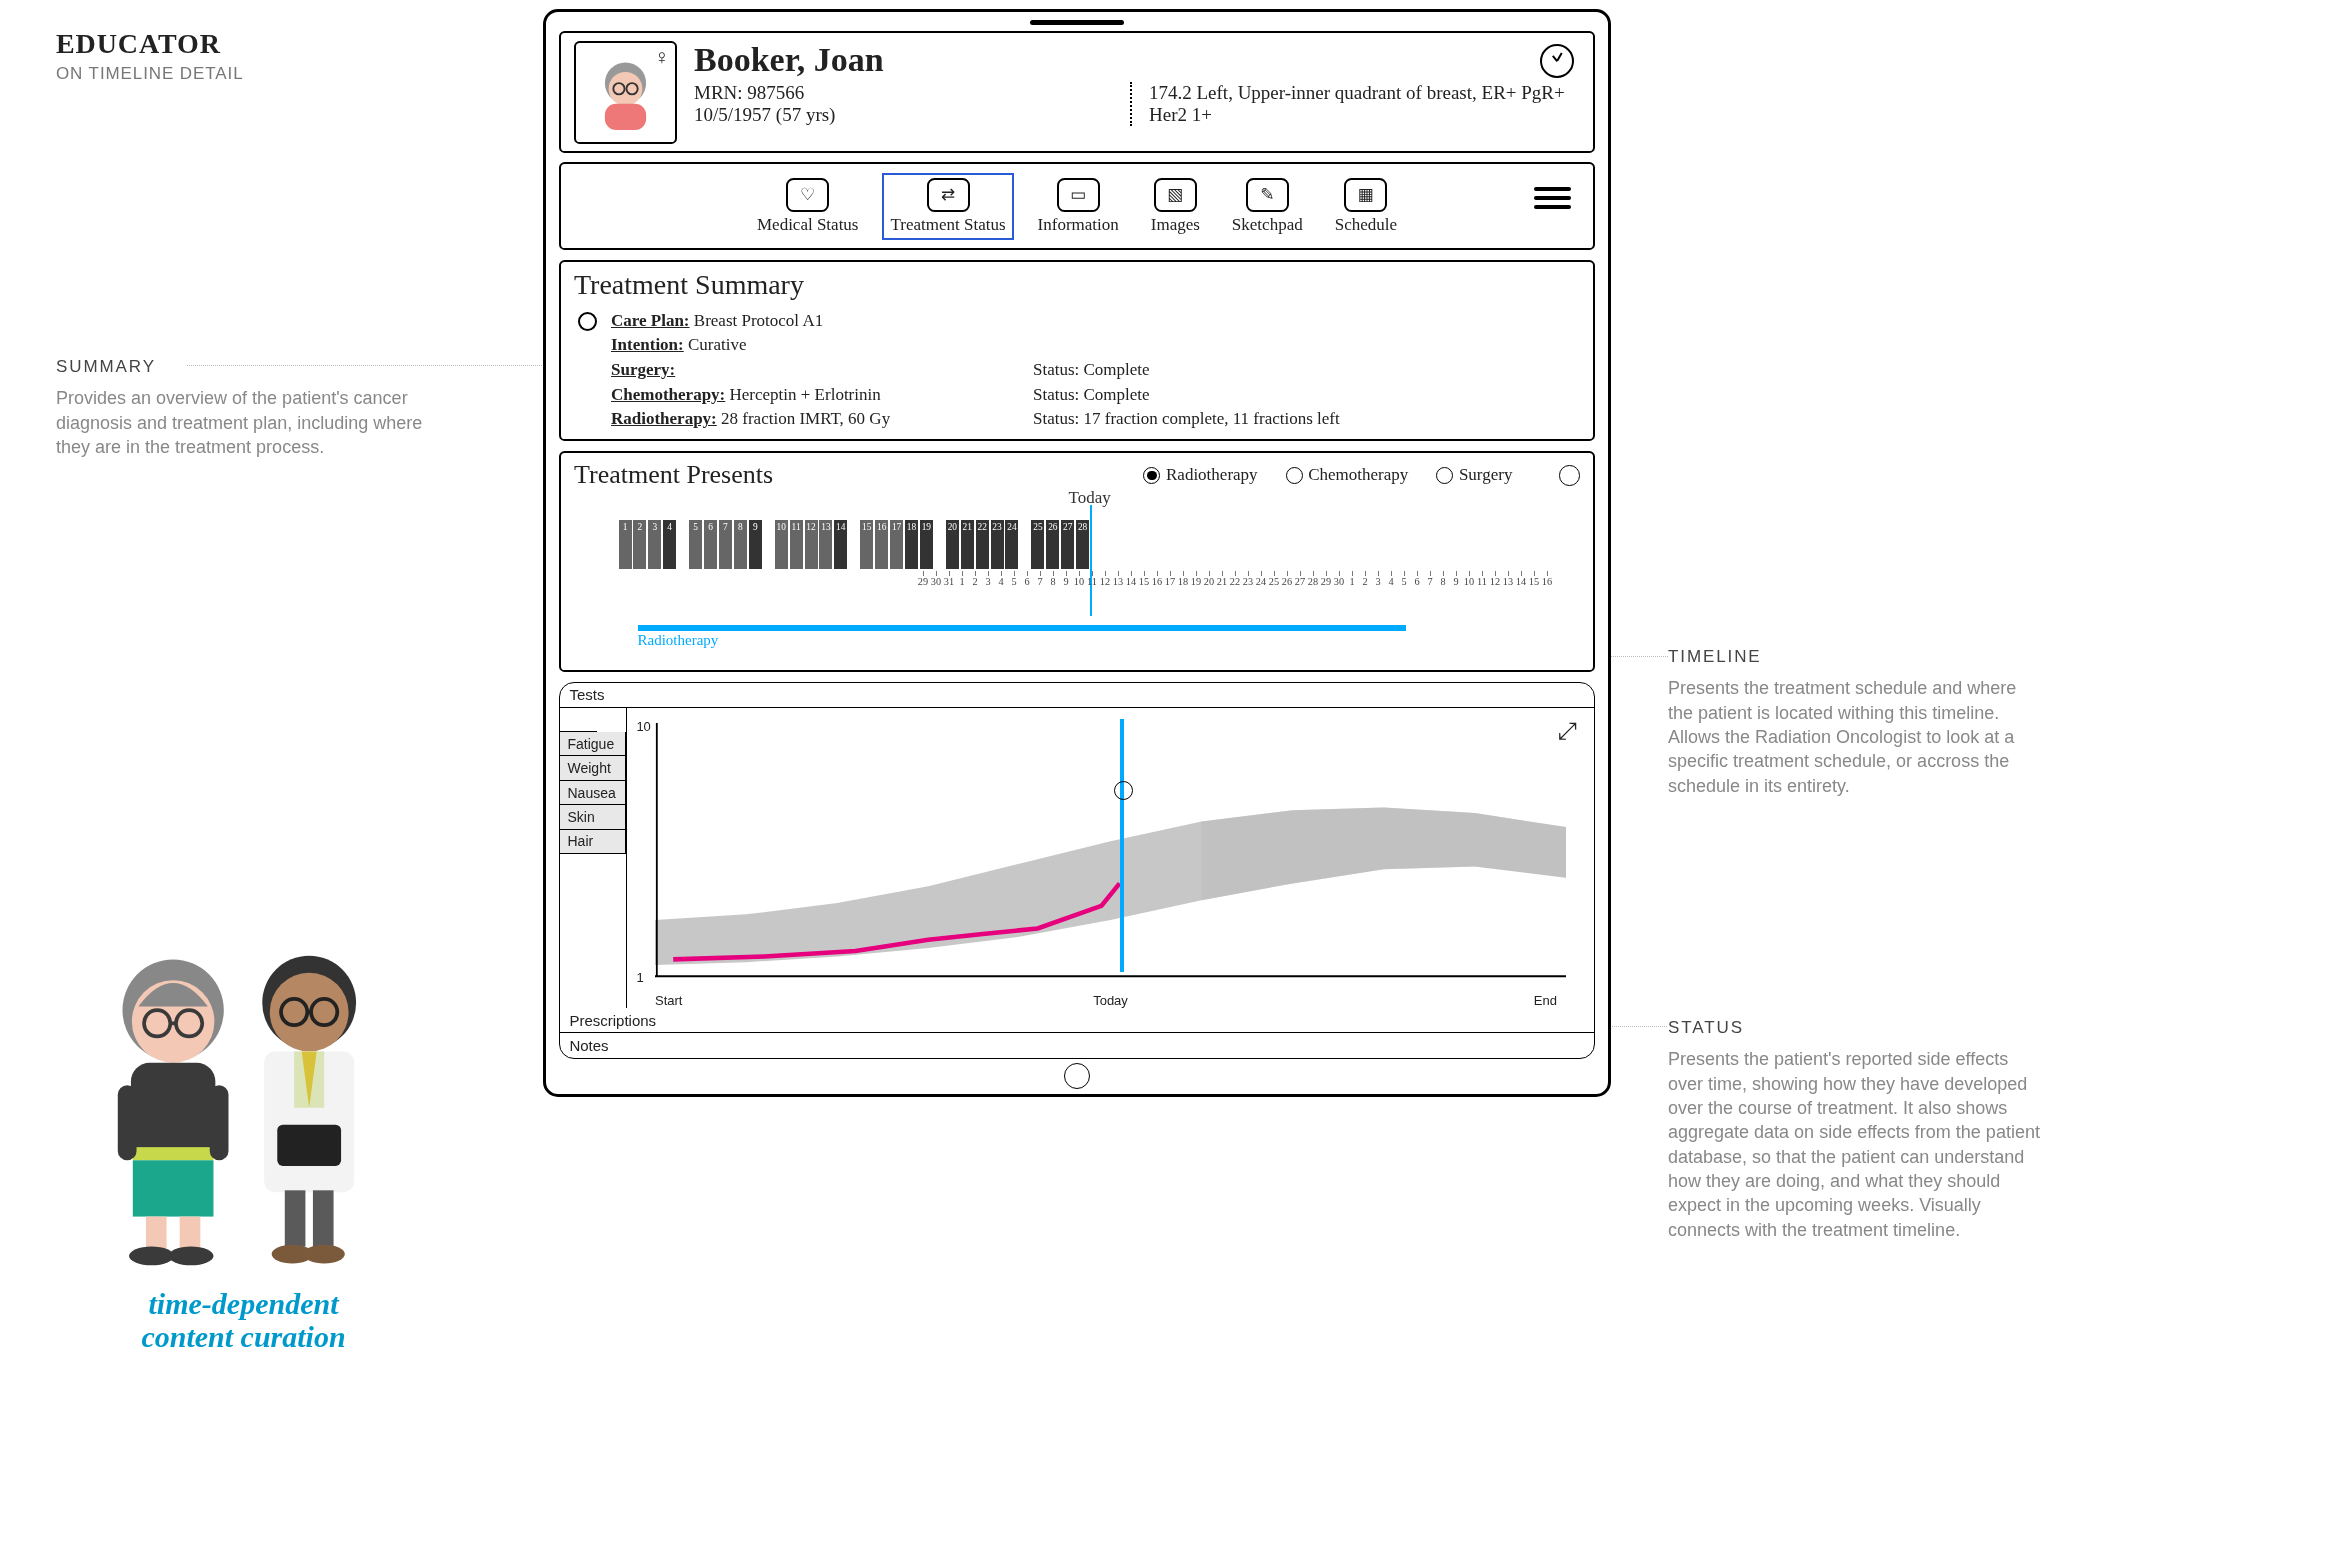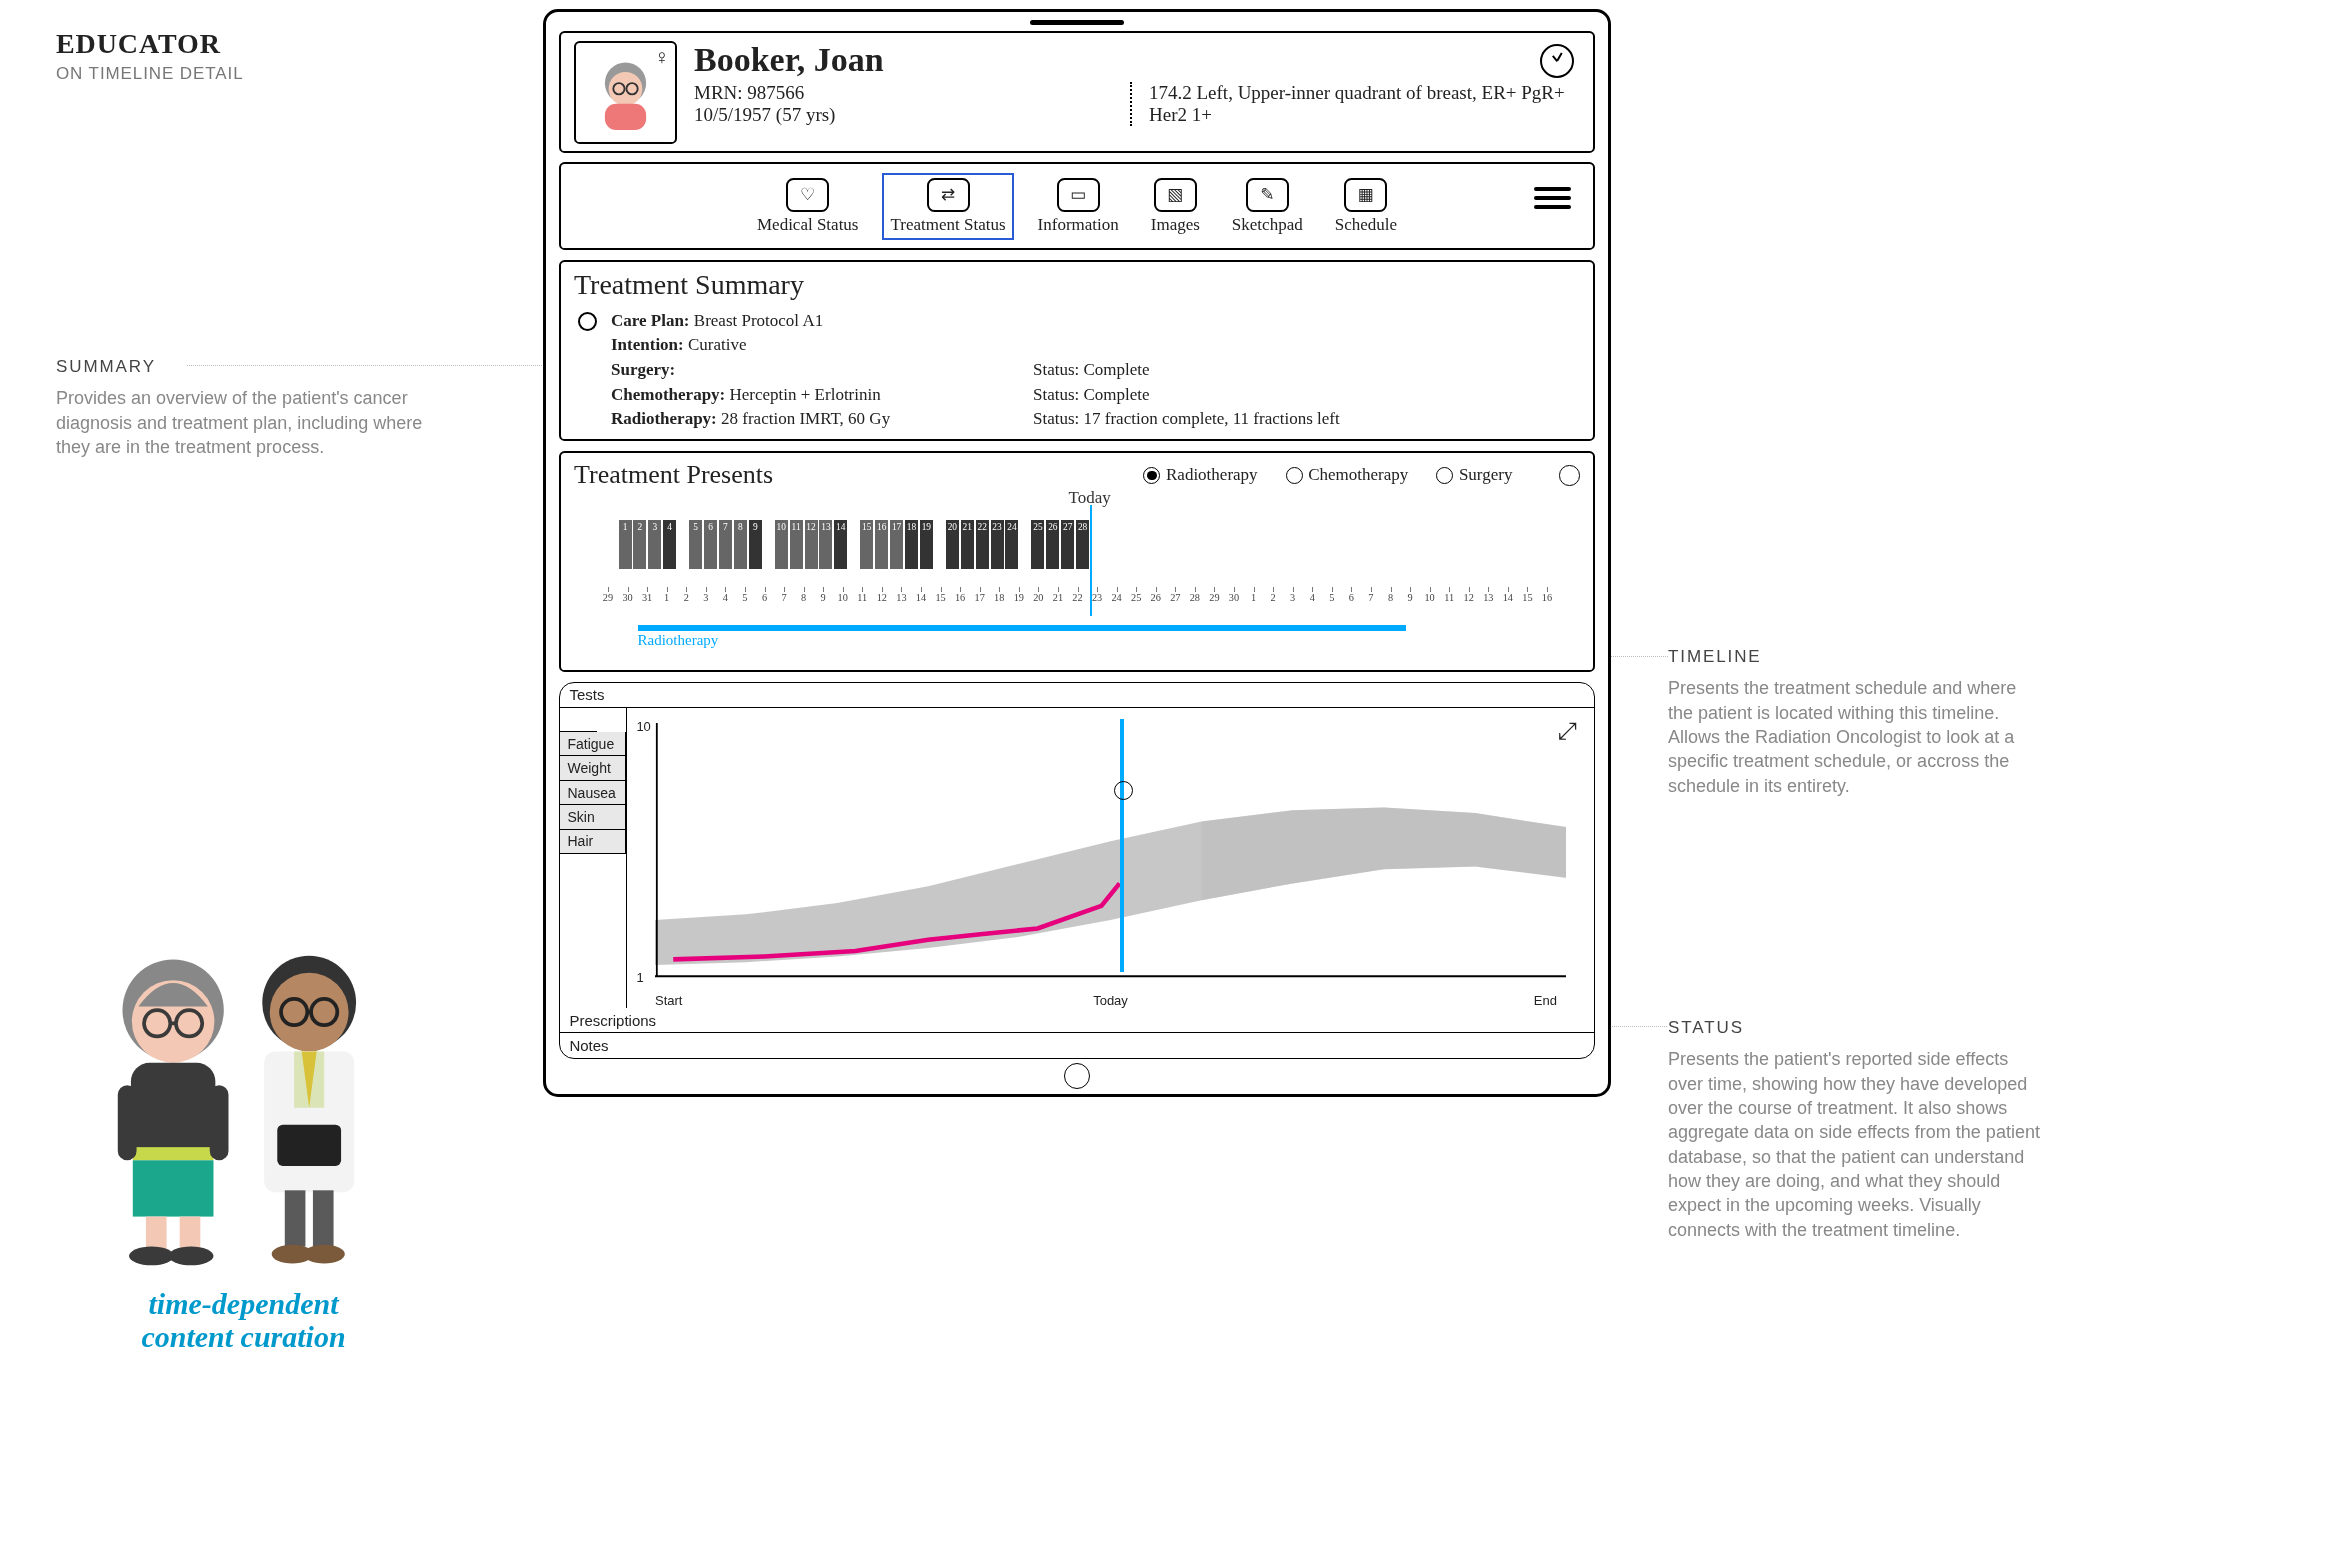--- a/index.html
+++ b/index.html
@@ -51,38 +51,38 @@
   .tab .ticon { width:43px; height:34px; border:2.8px solid #000; border-radius:7.5px; margin:0 auto 3.7px; display:flex; align-items:center; justify-content:center;}
   .tab.active { outline:2.8px solid #2a5bd7; outline-offset:-1.9px; }
   .hamburger { position:absolute; right:9.4px; top:13px; display:flex; flex-direction:column; gap:5.6px; cursor:pointer;}
   .hamburger span{ width:37px; height:3.7px; background:#000; border-radius:1.9px;}
 
   
   .sum-title { font-size:28px; margin-bottom:7.5px; }
   .sum-body { padding-left:37px; font-size:17px; line-height:1.45; position:relative;}
   .bullet-o { position:absolute; left:3.7px; top:3.7px; width:19px; height:19px; border:2.8px solid #000; border-radius:50%; }
   .sum-grid { display:grid; grid-template-columns: 394px 1fr; column-gap:28px;}
-  .sum-grid b{font-weight:bold;}
+  .sum-grid b{font-weight:bold;text-decoration:underline;}
 
   
   .tl-head { display:flex; justify-content:space-between; align-items:center;}
   .tl-title { font-size:26px;}
   .radios { display:flex; gap:28px; font-size:17px;}
   .radio{ display:flex; align-items:center; gap:5.6px; cursor:pointer;}
   .rcirc{ width:17px;height:17px;border:1.9px solid #000;border-radius:50%;display:inline-flex;align-items:center;justify-content:center;}
   .rcirc.on:after{content:'';width:9.4px;height:9.4px;background:#000;border-radius:50%;}
   .open-circle{ width:20.6px;height:20.6px;border:1.9px solid #000;border-radius:50%; margin-left:19px; cursor:pointer;}
   .tl-chart{ margin:15px 7.5px 7.5px; height:150px; position:relative; font-size:13px; color:#333;}
   .tl-today{position:absolute; top:-17px; left:487px; font-size:17px;}
   .tl-today-line{position:absolute;left:508px;top:0;width:2.8px;height:111px;background:#00aaff;}
   .tl-bars{position:absolute;top:5.6px;left:37px;right:19px;height:58px;display:flex;gap:13px;}
   .wk{display:flex;gap:1.9px;align-items:flex-end;}
   .bar{width:13px;height:49px;background:#666;color:#fff;font-size:9.4px;text-align:center;padding-top:1.9px;}
   .bar.dk{background:#333;}
-  .tl-ticks{position:absolute;top:71px;left:20px;right:19px;height:19px;display:flex;justify-content:space-between;font-size:10.3px;color:#444;margin-top:16px;}
+  .tl-ticks{position:absolute;top:71px;left:12px;right:19px;height:19px;display:flex;justify-content:flex-end;font-size:10.3px;color:#444;}
   .tl-ticks span{width:13px;text-align:center;position:relative;}
   .tl-ticks span:before{content:'';position:absolute;left:50%;top:-5.6px;width:0.9px;height:5.6px;background:#777;}
   .tl-months{position:absolute;top:94px;left:61px;right:19px;display:flex;gap:431px;font-size:19px;}
   .tl-band{position:absolute;top:120px;left:56px;width:768px;height:5.6px;background:#00aaff;}
   .tl-band-lbl{position:absolute;top:127px;left:56px;color:#00aaff;font-size:15px;}
 
   
   .se-panel{ border:1.9px solid #000; border-radius:15px; padding:0; overflow:hidden; font-family:Liberation Sans, sans-serif; font-size:15px;}
   .se-row{border-bottom:1.9px solid #000;padding:3.7px 9.4px;cursor:pointer;}
   .se-row.hl{background:#9db8e0;}

